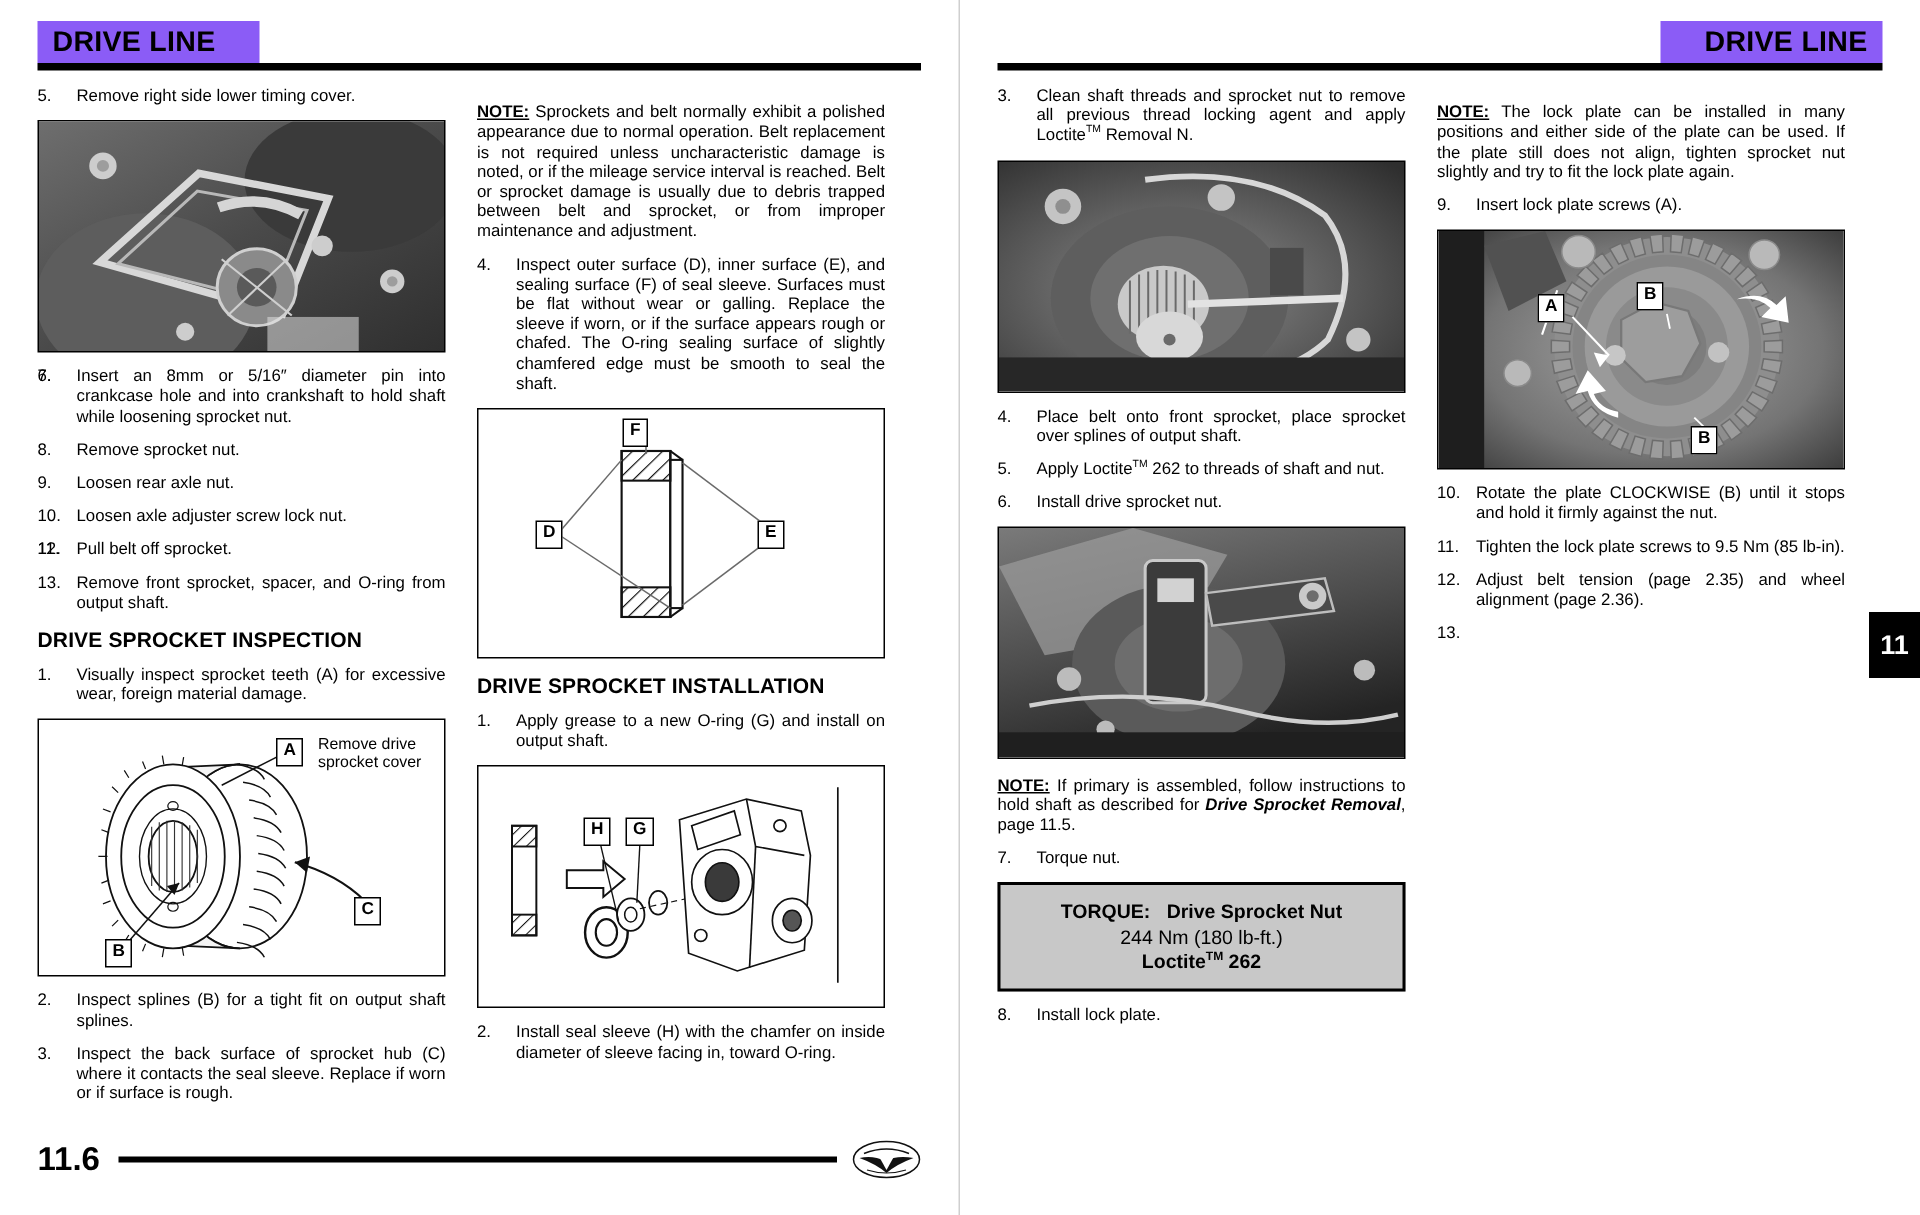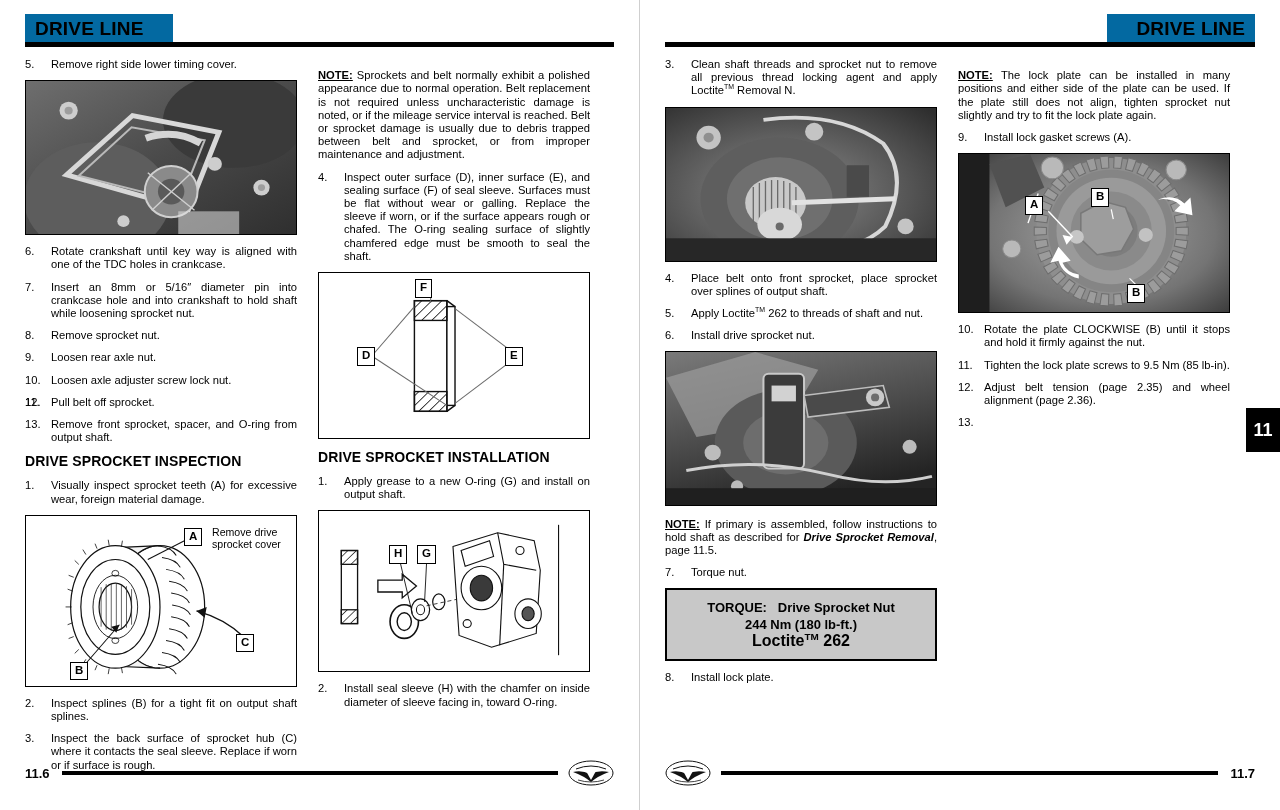--- a/index.html
+++ b/index.html
@@ -13,21 +13,21 @@
     position: relative;
   }
   .spread { display: flex; width: 1280px; height: 810px; position: relative; }
   .page { width: 640px; height: 810px; position: relative; padding: 0; }
   .page-left  { border-right: 1px solid #cfcfcf; }
 
   
   .hdr { position: absolute; top: 14px; left: 0; width: 100%; height: 34px; }
   .hdr-band { position: absolute; left: 25px; right: 25px; top: 28px; height: 5px; background: #000; }
   .hdr-box {
-    position: absolute; top: 0; height: 28px; background: #0369a1;
+    position: absolute; top: 0; height: 28px; background: #8b5cf6;
     display: flex; align-items: center; padding: 0 10px;
   }
   .hdr-box.left  { left: 25px; min-width: 148px; justify-content: flex-start; }
   .hdr-box.right { right: 25px; min-width: 148px; justify-content: flex-end; }
   .hdr-title { font-size: 19px; font-weight: bold; letter-spacing: .2px; line-height: 1; }
 
   
   .cols { position: absolute; top: 58px; left: 0; width: 640px; bottom: 56px; }
   .col { position: absolute; top: 0; width: 272px; }
   .col-a { left: 25px; }
@@ -59,27 +59,27 @@
     padding: 2px 4px 3px; min-width: 15px; text-align: center;
   }
   .cap { position: absolute; font-size: 10.6px; line-height: 12px; }
 
   
   .torque {
     border: 2.6px solid #000; background: #c8c8c8; text-align: center;
     padding: 9px 6px 10px; margin: 6px 0 10px 0;
   }
   .torque .l1 { font-size: 13px; font-weight: bold; line-height: 17px; }
-  .torque .l2 { font-size: 13px; font-weight: bold; line-height: 17px; }
-  .torque .l3 { font-size: 16px; font-weight: bold; line-height: 16px; }
+  .torque .l2 { font-size: 13px; font-weight: normal; line-height: 17px; }
+  .torque .l3 { font-size: 13px; font-weight: bold; line-height: 16px; }
   sup { font-size: .62em; vertical-align: super; line-height: 0; }
 
   
   .ftr { position: absolute; bottom: 22px; left: 25px; right: 25px; height: 30px; display: flex; align-items: center; }
-  .ftr-num { font-size: 13px; font-weight: bold; line-height: 1; }
+  .ftr-num { font-size: 22px; font-weight: bold; line-height: 1; }
   .ftr-rule { flex: 1; height: 4px; background: #000; }
   .ftr .logo { width: 46px; height: 26px; flex: none; }
 
   
   .chapter-tab {
     position: absolute; right: 0; top: 408px; width: 34px; height: 44px;
     background: #000; color: #fff; display: flex; align-items: center; justify-content: center;
     font-size: 18px; font-weight: bold;
   }
 </style>
@@ -139,21 +139,20 @@
               <circle cx="42" cy="30" r="4"></circle>
                 <circle cx="232" cy="108" r="3.5"></circle>
             </g>
             <rect x="150" y="132" width="60" height="23" fill="#e0e0e0" opacity=".55"></rect>
           </svg>
         </div>
 
         <ol class="steps">
           <li>
             <span class="num">6.</span>
-            <span>Rotate crankshaft until key way is aligned with one of the TDC holes in crankcase.</span>
           </li>
           <li>
             <span class="num">7.</span>
             <span>Insert an 8mm or 5/16″ diameter pin into crankcase hole and into crankshaft to hold shaft while loosening sprocket nut.</span>
           </li>
           <li>
             <span class="num">8.</span>
             <span>Remove sprocket nut.</span>
           </li>
           <li>
@@ -487,21 +486,21 @@
         </ol>
       </div>
 
       <div class="col col-b" style="left:318px;">
 
         <p class="para note"><b>NOTE:</b><span> The lock plate can be installed in many positions and either side of the plate can be used. If the plate still does not align, tighten sprocket nut slightly and try to fit the lock plate again.</span></p>
 
         <ol class="steps">
           <li>
             <span class="num">9.</span>
-            <span>Install lock gasket screws (A).</span>
+            <span>Insert lock plate screws (A).</span>
           </li>
         </ol>
 
         <div class="photo" style="height:160px;">
           <svg viewBox="0 0 266 160" width="100%" height="100%" preserveAspectRatio="none">
             <defs>
               <radialGradient id="pg4" cx=".5" cy=".5" r=".72">
                 <stop offset="0" stop-color="#a5a5a5"></stop>
                   <stop offset=".62" stop-color="#747474"></stop>
                   <stop offset="1" stop-color="#3a3a3a"></stop>
@@ -596,25 +595,14 @@
           </li>
           <li>
             <span class="num">13.</span>
           </li>
         </ol>
       </div>
     </div>
 
     <div class="chapter-tab">11</div>
 
-    <div class="ftr">
-      <svg class="logo" viewBox="0 0 92 52">
-        <ellipse cx="46" cy="26" rx="44" ry="24" fill="#fff" stroke="#111" stroke-width="2"></ellipse>
-        <path d="M16 18 Q46 6 76 18" fill="none" stroke="#111" stroke-width="2"></path>
-        <path d="M10 24 Q28 20 44 28 Q60 20 82 24 Q60 32 46 44 Q32 32 10 24 Z" fill="#111"></path>
-        <path d="M36 22 L46 40 L56 22 Z" fill="#fff"></path>
-        <path d="M20 40 Q46 48 72 40" fill="none" stroke="#111" stroke-width="1.6"></path>
-      </svg>
-      <span class="ftr-rule" style="margin-left:10px; margin-right:12px;"></span>
-      <span class="ftr-num">11.7</span>
-    </div>
   </div>
 </div>
 
 </body></html>

